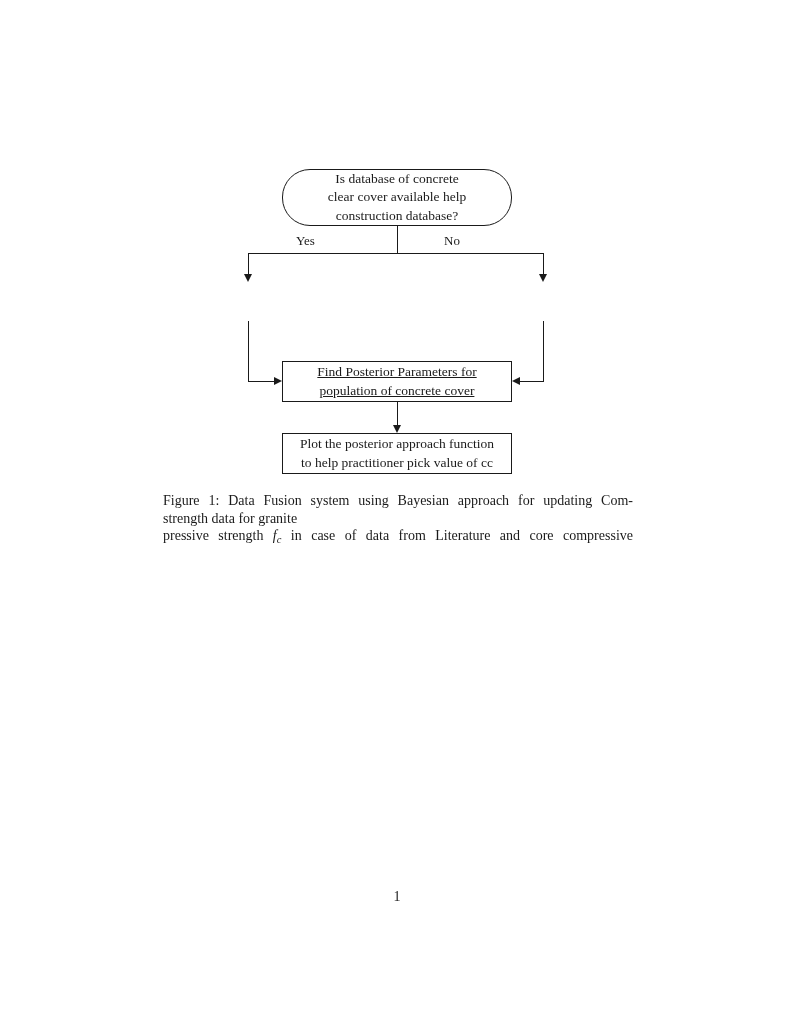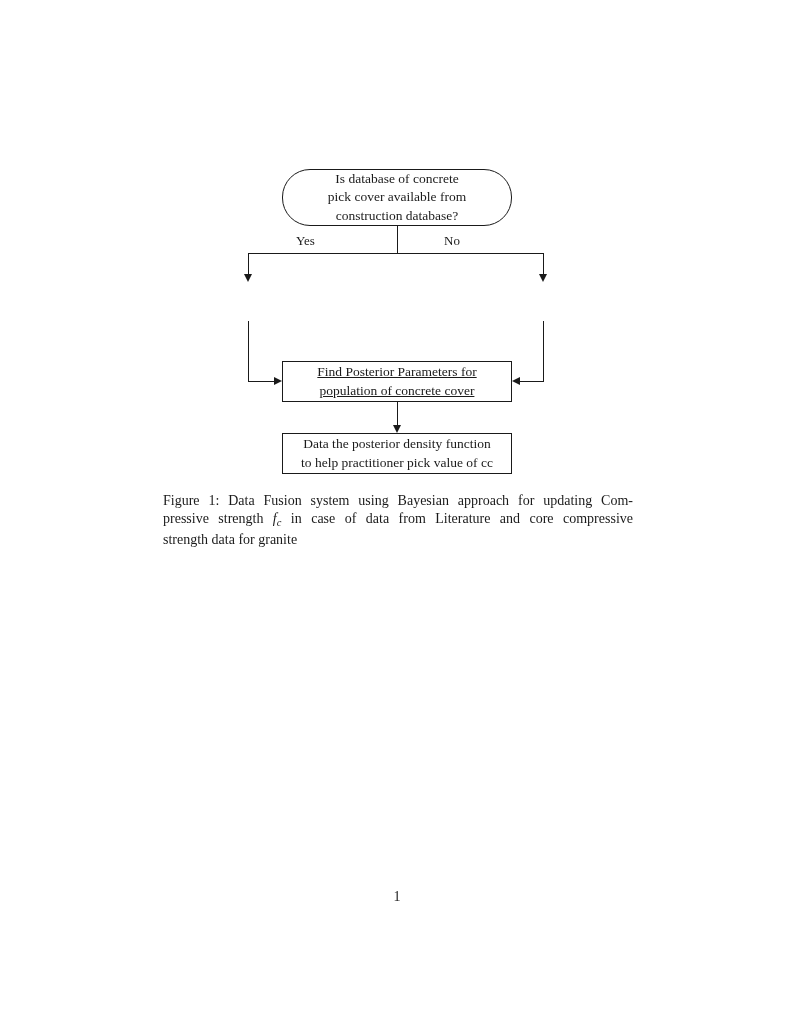--- a/index.html
+++ b/index.html
@@ -129,37 +129,37 @@
   <div class="arr arr-down  a-no"></div>
   <div class="arr arr-right a-left"></div>
   <div class="arr arr-left  a-right"></div>
   <div class="arr arr-down  a-mid"></div>
 
   <div class="edge-label lbl-yes">Yes</div>
   <div class="edge-label lbl-no">No</div>
 
   <div class="node node-decision">
     <div>Is database of concrete</div>
-    <div>pick cover available from</div>
+    <div>clear cover available help</div>
     <div>construction database?</div>
   </div>
 
 
 
   <div class="node node-posterior">
     <div>Find Posterior Parameters for</div>
     <div>population of concrete cover</div>
   </div>
 
   <div class="node node-plot">
-    <div>Data the posterior density function</div>
+    <div>Plot the posterior approach function</div>
     <div>to help practitioner pick value of cc</div>
   </div>
 
   <div class="caption">
     <div class="caption-line just">Figure 1: Data Fusion system using Bayesian approach for updating Com-</div>
+    <div class="caption-line">strength data for granite</div>
     <div class="caption-line just"><span>pressive strength </span><span class="math-var">f</span><span class="math-sub">c</span><span> in case of data from Literature and core compressive</span></div>
-    <div class="caption-line">strength data for granite</div>
   </div>
 
   <div class="page-number">1</div>
 
 </div>
 
 </body></html>

